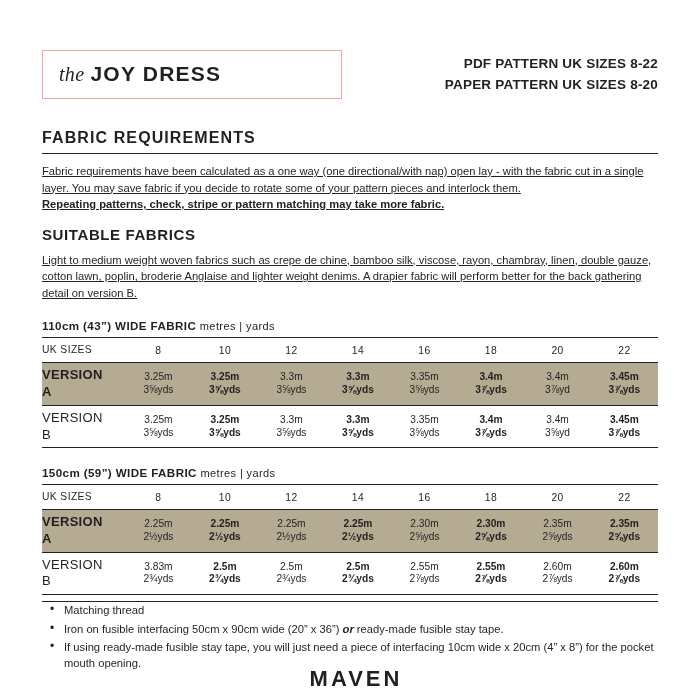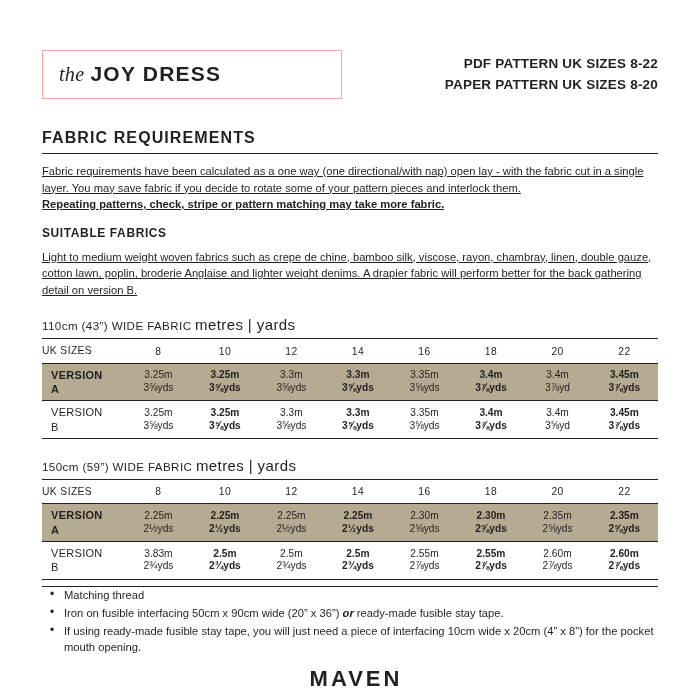--- a/index.html
+++ b/index.html
@@ -75,38 +75,38 @@
     font-size: 11.2px;
     line-height: 1.48;
     margin-top: 9px;
     text-decoration: underline;
   }
   .body-text.bold {
     font-weight: bold;
     margin-top: 0;
   }
   .sub-title {
-    font-size: 12px;
+    font-size: 15px;
     font-weight: bold;
     letter-spacing: 0.6px;
     margin-top: 13px;
   }
 
   
   .table-caption {
     margin-top: 18px;
     font-size: 11.6px;
     letter-spacing: 0.4px;
   }
   .table-caption .cap-main {
-    font-weight: normal;
+    font-weight: bold;
   }
   .table-caption .cap-units {
     font-weight: normal;
-    font-size: 15px;
+    font-size: 11px;
   }
   table.fabric {
     width: 100%;
     border-collapse: collapse;
     margin-top: 5px;
     table-layout: fixed;
   }
   table.fabric td {
     border-top: 1px solid #231f20;
     border-bottom: 1px solid #231f20;
@@ -117,22 +117,21 @@
     color: #231f20;
   }
   table.fabric tr.head td {
     font-size: 10.3px;
     letter-spacing: 0.4px;
     padding: 5px 0 5px 0;
     font-weight: normal;
   }
   table.fabric td.rowlabel {
     text-align: left;
-    padding-left: 9px;
-    font-size: 11px;
+    font-size: 13px;
     letter-spacing: 0.3px;
     line-height: 1.3;
   }
   table.fabric tr.head td.rowlabel {
     font-weight: normal;
   }
   table.fabric td .m {
     display: block;
     line-height: 1.25;
   }

